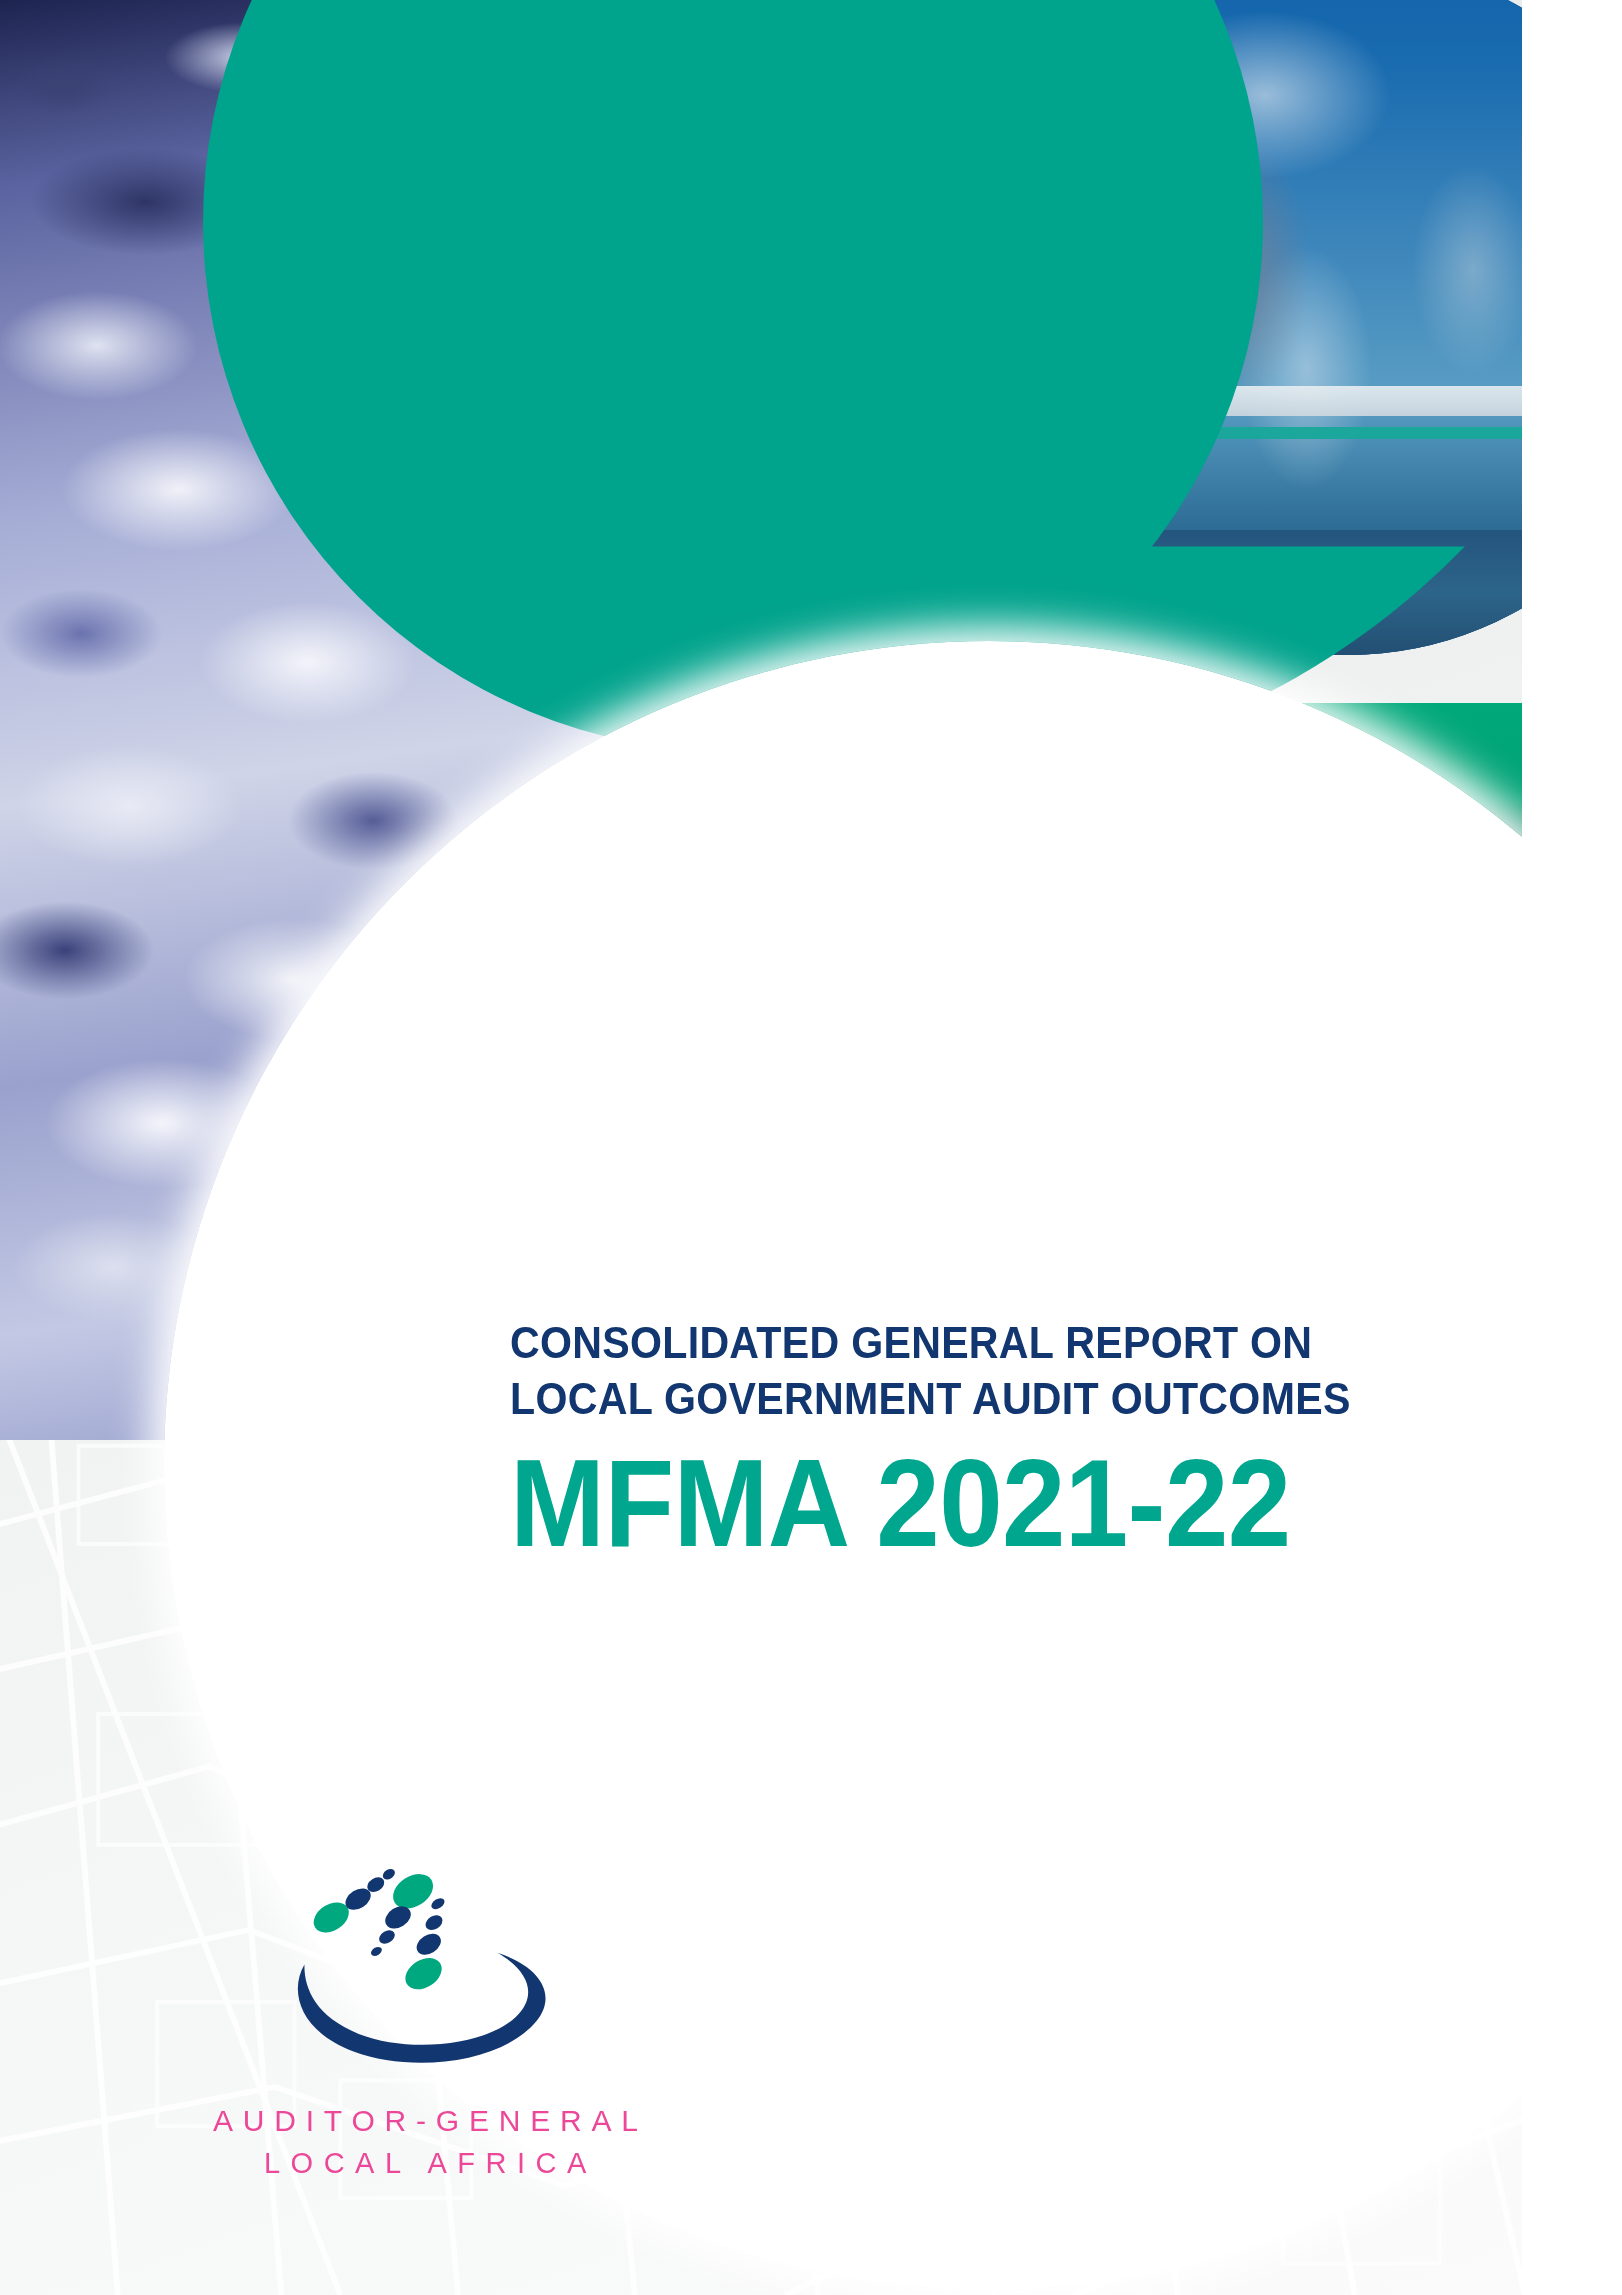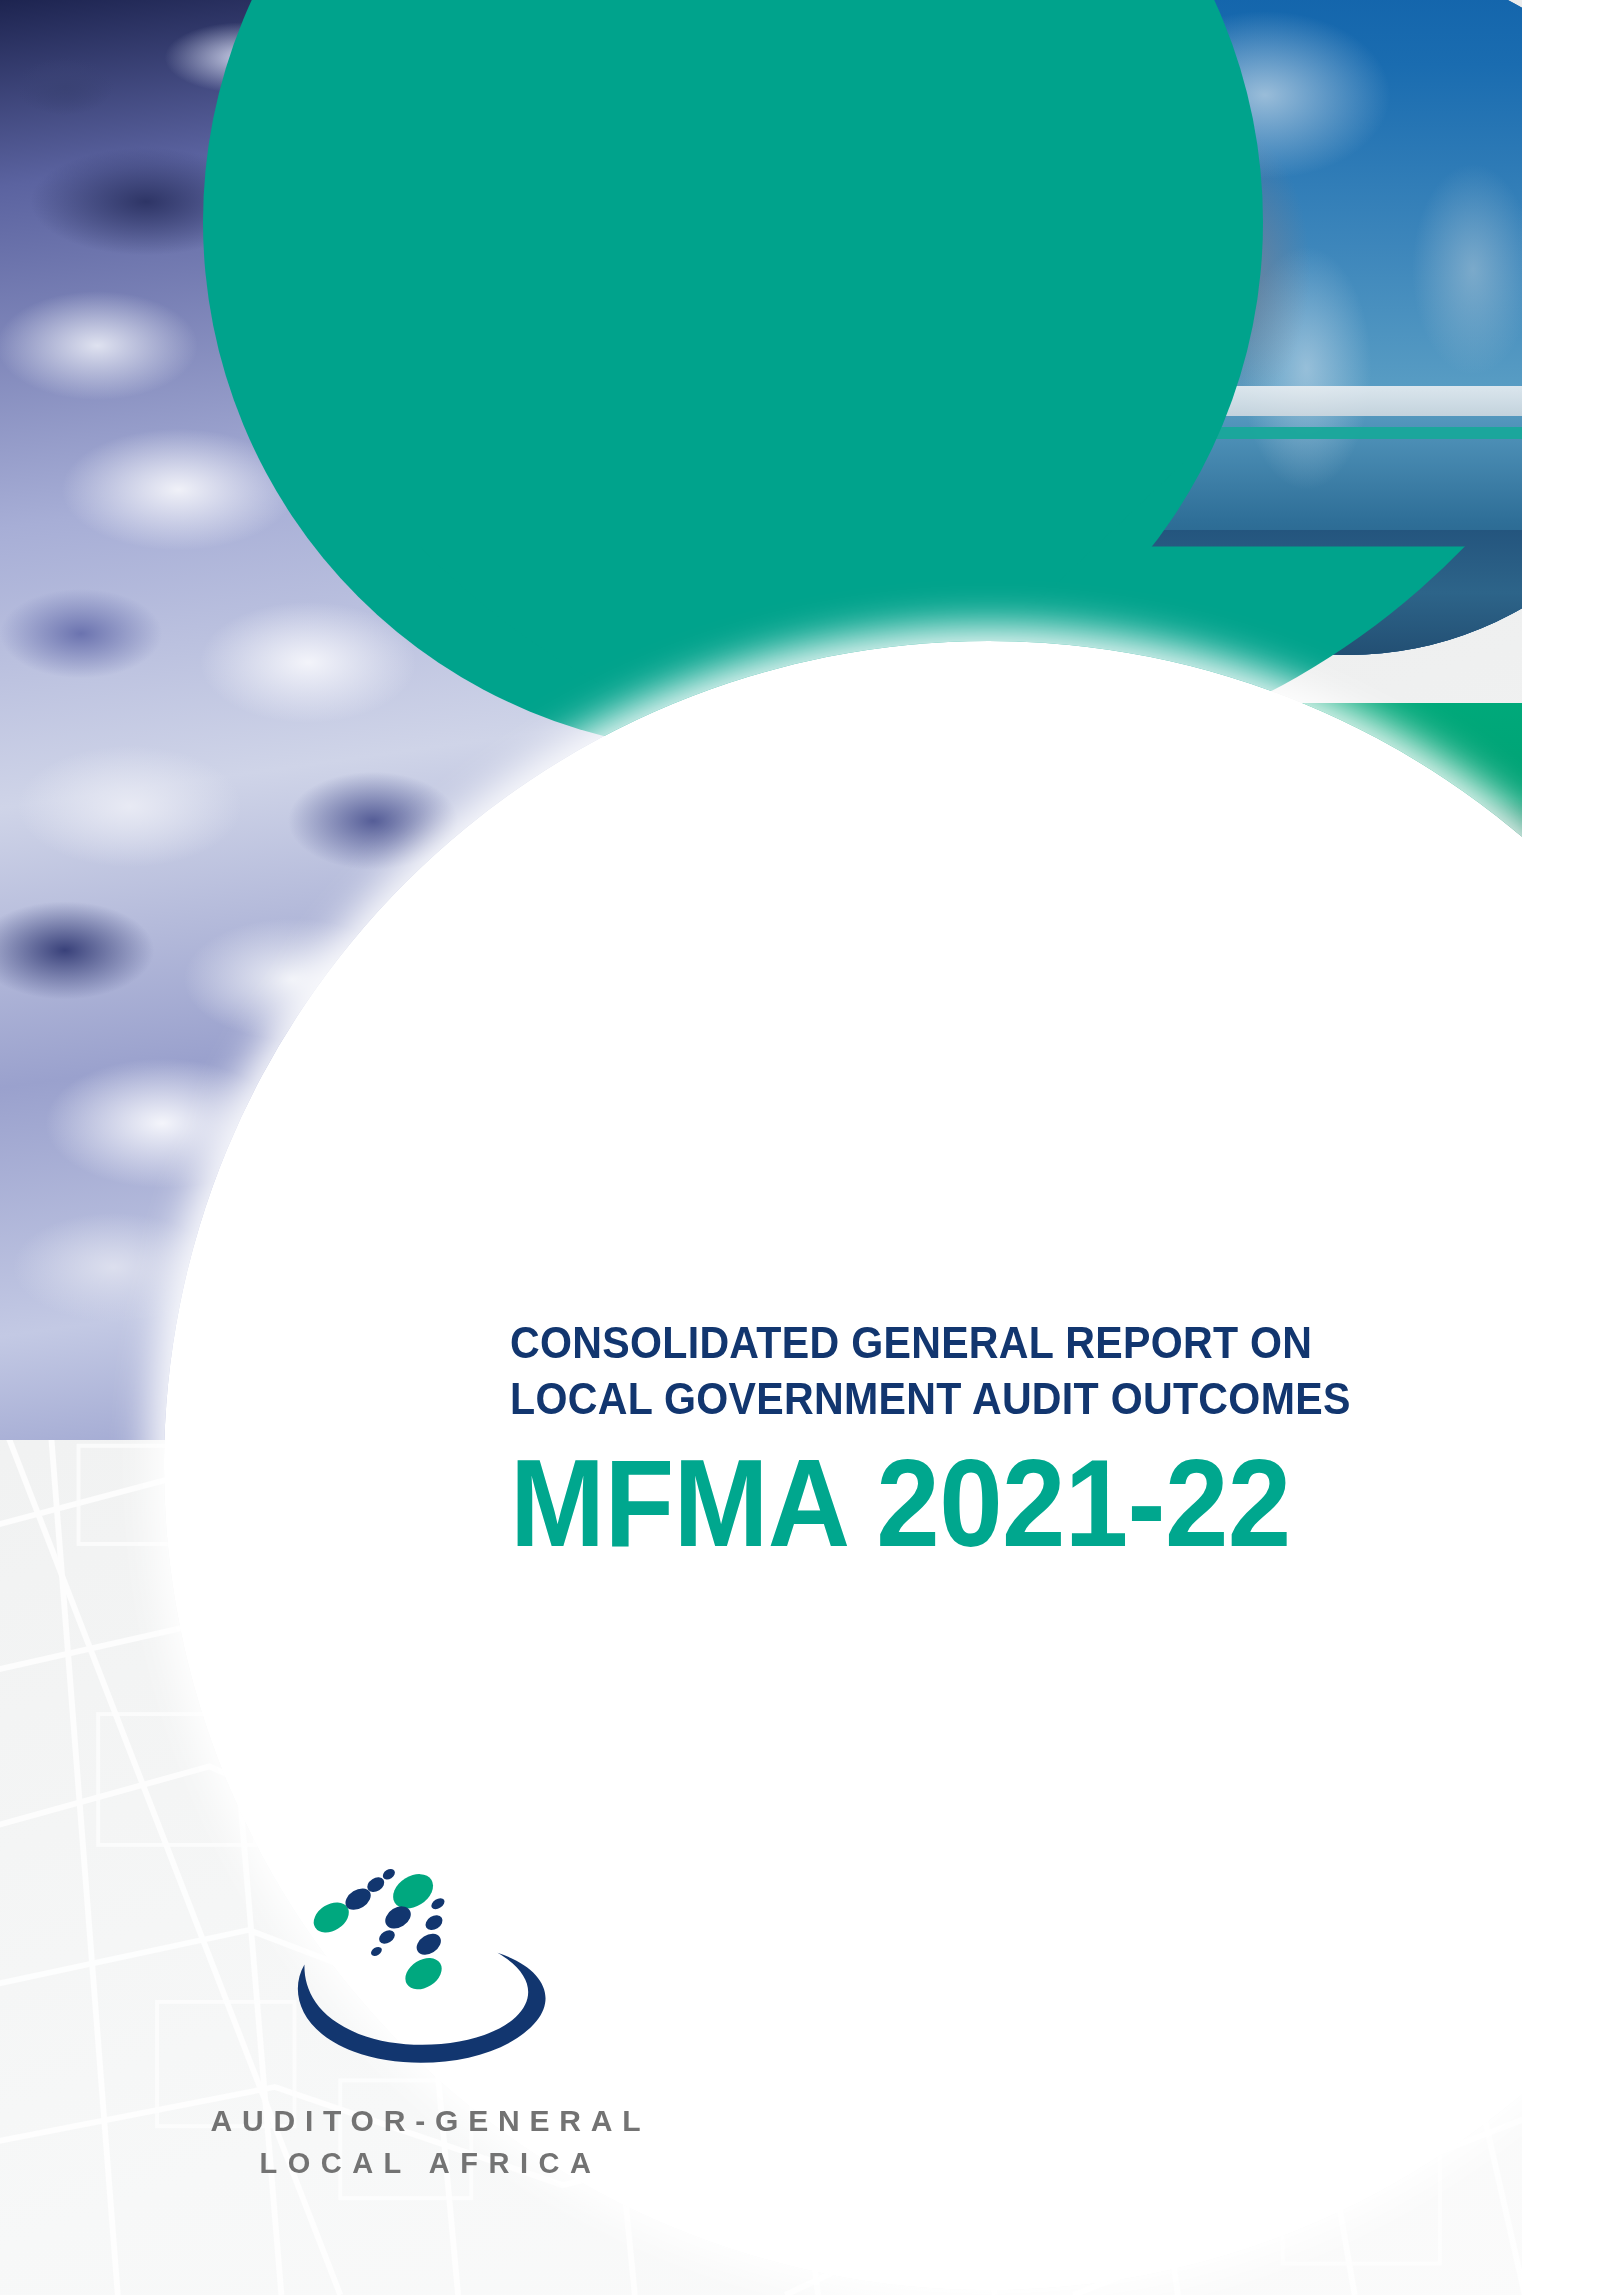--- a/index.html
+++ b/index.html
@@ -189,23 +189,23 @@
     position: relative;
     width: 301px;
     height: 229px;
     margin: 0 auto;
   }
   .logo-words {
     margin-top: 18.3px;
     text-align: center;
   }
   .logo-line1, .logo-line2 {
-    color: #737373;
+    color: #ec4899;
     font-family: "Liberation Sans", sans-serif;
-    font-weight: 700;
+    font-weight: 400;
     font-size: 30px;
     letter-spacing: 9.8px;
     line-height: 43px;
     text-indent: 9.8px;
   }
   .logo-line2 {
     font-size: 29px;
     letter-spacing: 10.5px;
   }
 </style>

